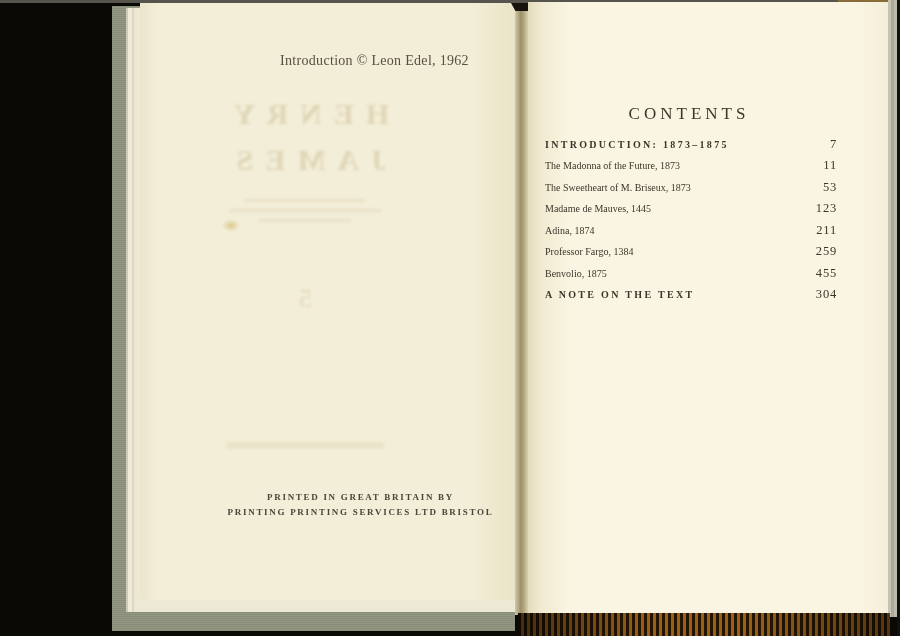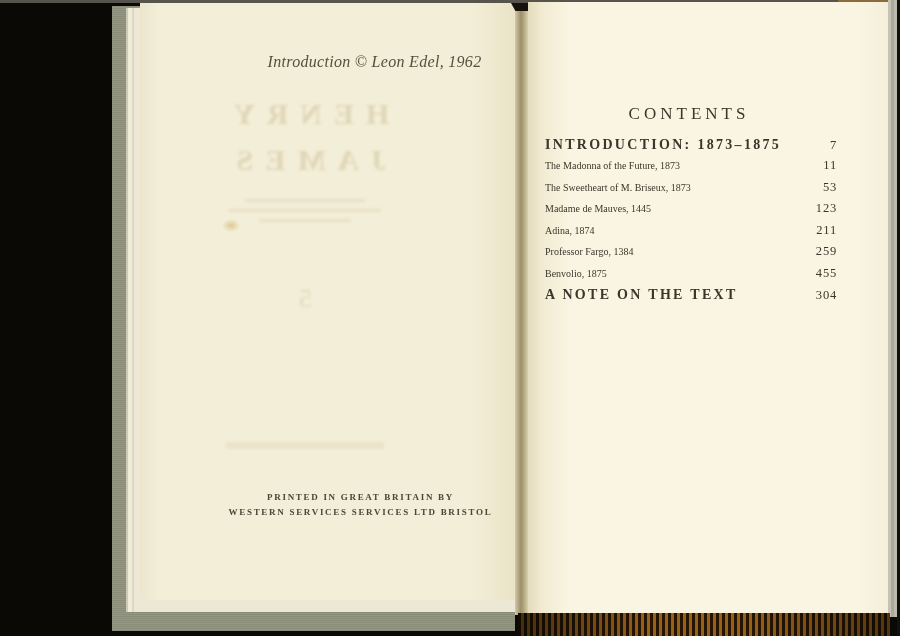--- a/index.html
+++ b/index.html
@@ -34,21 +34,21 @@
     background:linear-gradient(90deg,#c6c3b4 0 3px,#aca99a 3px 6px,#bdbaae 6px 9px);}
   .right-dark{left:897px;top:0;width:3px;height:636px;background:#12100d;}
 
   .stripes{left:518px;top:613px;width:372px;height:23px;
     background:repeating-linear-gradient(90deg,var(--stripe-dark,#241503) 0 3px,var(--stripe-light,#9a6019) 3px 6px);}
   .stripes:after{content:"";position:absolute;inset:0;
     background:linear-gradient(90deg,rgba(0,0,0,.55),rgba(0,0,0,0) 35%,rgba(0,0,0,0) 62%,rgba(0,0,0,.45));}
 
   
   .copyright{position:absolute;top:50px;left:0;right:0;text-align:center;
-    transform:translateX(47px);font-style:italic;font-size:16px;
+    transform:translateX(47px);font-size:14px;
     color:#564f3e;letter-spacing:.3px;}
   .ghost{position:absolute;top:88px;left:0;right:44px;text-align:center;
     transform:scaleX(-1);filter:blur(1.6px);color:#c3b184;opacity:.40;}
   .ghost-title{font-size:30px;letter-spacing:12px;line-height:46px;font-weight:bold;}
   .ghost-bar{margin:7px auto 0;background:currentColor;opacity:.55;height:3px;}
   .gb1{width:120px;margin-top:16px;}
   .gb2{width:152px;}
   .gb3{width:92px;}
   .ghost-num{font-size:26px;margin-top:62px;opacity:.9;}
   .ghost-bottom{width:158px;height:7px;margin:128px auto 0;background:currentColor;opacity:.45;}
@@ -57,21 +57,21 @@
   .imprint{position:absolute;top:487px;left:0;right:0;text-align:center;
     transform:translateX(33px);font-size:9px;letter-spacing:1.7px;
     color:#4c463a;line-height:15px;font-weight:bold;}
 
   
   .contents-title{position:absolute;top:102px;left:17px;width:288px;text-align:center;
     font-size:17px;letter-spacing:4px;color:var(--ink,#342f27);}
   .toc{position:absolute;top:135px;left:17px;width:292px;}
   .toc-row{display:flex;justify-content:space-between;align-items:baseline;height:21.45px;}
   .toc-title{font-size:10px;color:var(--ink,#3b352b);}
-  .toc-title.caps{font-size:14px;letter-spacing:2.3px;font-weight:bold;}
+  .toc-title.caps{font-size:10px;letter-spacing:2.3px;font-weight:bold;}
   .toc-page{font-size:12.5px;color:var(--ink,#3b352b);letter-spacing:.8px;}
 </style>
 </head>
 <body>
 
 <div class="scan" style="--bg: #0a0906; --paper-left: #f3eed8; --paper-right: #faf5e2; --ink: #3b352b; --cover: #8f9480; --stripe-light: #9a6019; --stripe-dark: #241503;">
 
   <div class="layer top-strip"></div>
   <div class="layer top-strip-tan"></div>
 
@@ -85,21 +85,21 @@
       <div class="ghost-title">JAMES</div>
       <div class="ghost-bar gb1"></div>
       <div class="ghost-bar gb2"></div>
       <div class="ghost-bar gb3"></div>
       <div class="ghost-num">5</div>
       <div class="ghost-bottom"></div>
     </div>
     <div class="stain"></div>
     <div class="imprint">
       <div>PRINTED IN GREAT BRITAIN BY</div>
-      <div>WESTERN SERVICES SERVICES LTD BRISTOL</div>
+      <div>PRINTING PRINTING SERVICES LTD BRISTOL</div>
     </div>
   </div>
 
   <div class="layer gutter"></div>
   <div class="layer gutter-wedge"></div>
 
   <div class="layer right-page">
     <div class="contents-title">CONTENTS</div>
     <div class="toc">
         <div class="toc-row">

